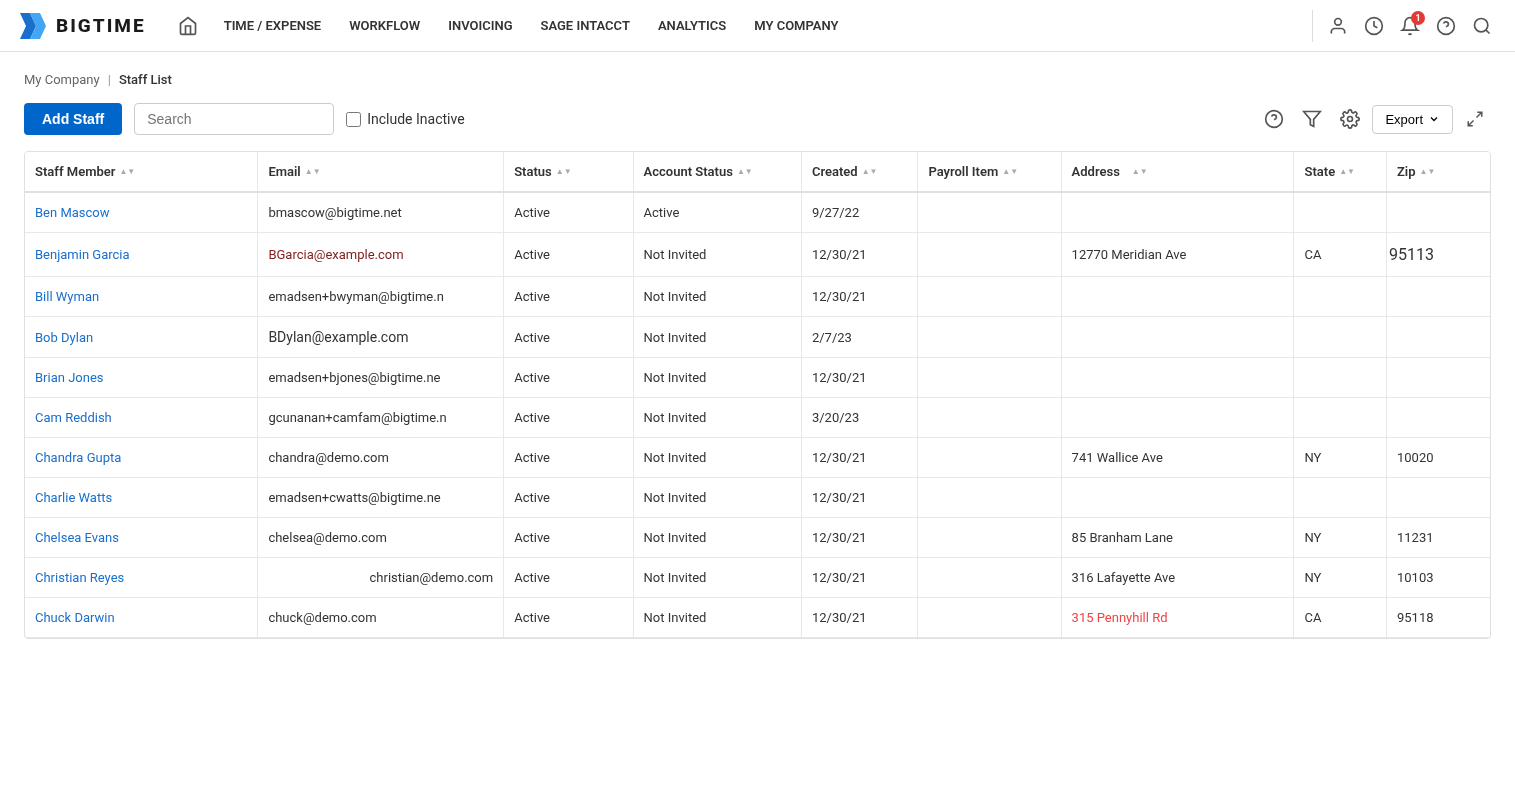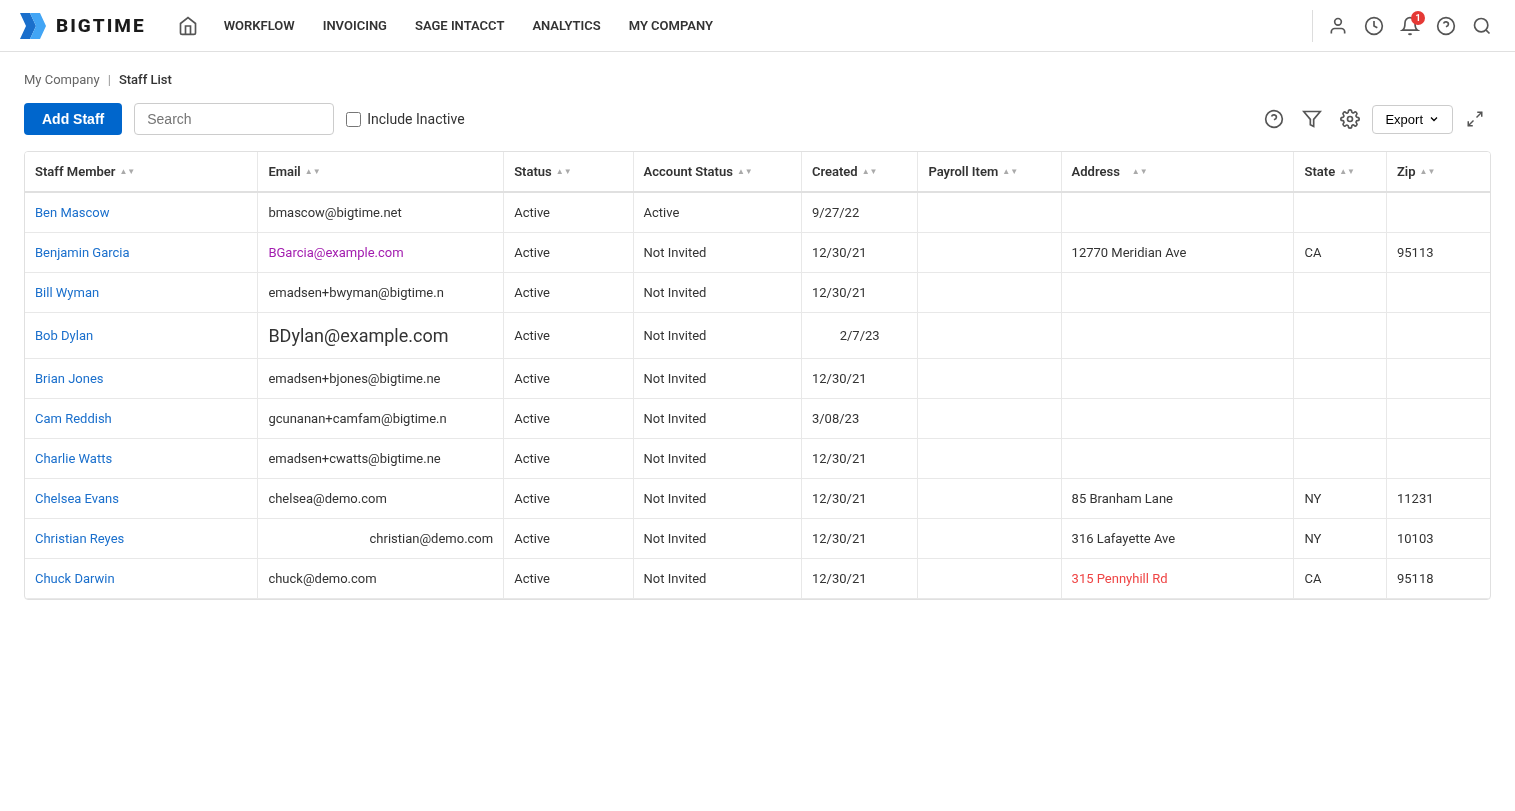--- a/index.html
+++ b/index.html
@@ -34,20 +34,21 @@
   </div>
 
   <div style="padding:0 12px;height:52px;display:flex;align-items:center;cursor:pointer;color:#555;">
     <svg width="20" height="20" viewBox="0 0 24 24" fill="none" stroke="currentColor" stroke-width="2">
       <path d="M3 9l9-7 9 7v11a2 2 0 0 1-2 2H5a2 2 0 0 1-2-2z"></path>
       <polyline points="9 22 9 12 15 12 15 22"></polyline>
     </svg>
   </div>
 
   <div style="display:flex;align-items:center;flex:1;">
+    <div style="padding:0 14px;height:52px;display:flex;align-items:center;font-size:13px;font-weight:600;color:#333;cursor:pointer;white-space:nowrap;">TIME / EXPENSE</div>
     <div style="padding:0 14px;height:52px;display:flex;align-items:center;font-size:13px;font-weight:600;color:#333;cursor:pointer;white-space:nowrap;">WORKFLOW</div>
     <div style="padding:0 14px;height:52px;display:flex;align-items:center;font-size:13px;font-weight:600;color:#333;cursor:pointer;white-space:nowrap;">INVOICING</div>
     <div style="padding:0 14px;height:52px;display:flex;align-items:center;font-size:13px;font-weight:600;color:#333;cursor:pointer;white-space:nowrap;">SAGE INTACCT</div>
     <div style="padding:0 14px;height:52px;display:flex;align-items:center;font-size:13px;font-weight:600;color:#333;cursor:pointer;white-space:nowrap;">ANALYTICS</div>
     <div style="padding:0 14px;height:52px;display:flex;align-items:center;font-size:13px;font-weight:600;color:#333;cursor:pointer;white-space:nowrap;">MY COMPANY</div>
   </div>
 
   <div style="width:1px;height:32px;background:#ddd;margin:0 8px;"></div>
 
   <div style="display:flex;align-items:center;gap:2px;">
@@ -206,46 +207,46 @@
               <td style="padding: 12px 10px; font-size: 13px; color: rgb(51, 51, 51); border-right: 1px solid rgb(232, 232, 232);">Active</td>
               <td style="padding: 12px 10px; font-size: 13px; color: rgb(51, 51, 51); border-right: 1px solid rgb(232, 232, 232);">Active</td>
               <td style="padding: 12px 10px; font-size: 13px; color: rgb(51, 51, 51); border-right: 1px solid rgb(232, 232, 232);">9/27/22</td>
               <td style="padding: 12px 10px; font-size: 13px; color: rgb(51, 51, 51); border-right: 1px solid rgb(232, 232, 232);"></td>
               <td style="padding: 12px 10px; font-size: 13px; color: rgb(51, 51, 51); border-right: 1px solid rgb(232, 232, 232);"></td>
               <td style="padding: 12px 10px; font-size: 13px; color: rgb(51, 51, 51); border-right: 1px solid rgb(232, 232, 232);"></td>
               <td style="padding: 12px 10px; font-size: 13px; color: rgb(51, 51, 51);"></td>
             </tr>
             <tr style="border-bottom: 1px solid rgb(232, 232, 232); cursor: default;">
               <td style="padding: 12px 10px; font-size: 13px; color: rgb(51, 51, 51); border-right: 1px solid rgb(232, 232, 232);"><a style="color: rgb(26, 111, 204); cursor: pointer; text-decoration: none;">Benjamin Garcia</a></td>
-              <td style="padding: 12px 10px; font-size: 13px; color: #a21caf; border-right: 1px solid rgb(232, 232, 232); max-width: 190px; overflow: hidden; text-overflow: ellipsis; white-space: nowrap;">BGarcia@example.com</td>
+              <td style="padding: 12px 10px; font-size: 13px; color: #7f1d1d; border-right: 1px solid rgb(232, 232, 232); max-width: 190px; overflow: hidden; text-overflow: ellipsis; white-space: nowrap;">BGarcia@example.com</td>
               <td style="padding: 12px 10px; font-size: 13px; color: rgb(51, 51, 51); border-right: 1px solid rgb(232, 232, 232);">Active</td>
               <td style="padding: 12px 10px; font-size: 13px; color: rgb(51, 51, 51); border-right: 1px solid rgb(232, 232, 232);">Not Invited</td>
               <td style="padding: 12px 10px; font-size: 13px; color: rgb(51, 51, 51); border-right: 1px solid rgb(232, 232, 232);">12/30/21</td>
               <td style="padding: 12px 10px; font-size: 13px; color: rgb(51, 51, 51); border-right: 1px solid rgb(232, 232, 232);"></td>
               <td style="padding: 12px 10px; font-size: 13px; color: rgb(51, 51, 51); border-right: 1px solid rgb(232, 232, 232);">12770 Meridian Ave</td>
               <td style="padding: 12px 10px; font-size: 13px; color: rgb(51, 51, 51); border-right: 1px solid rgb(232, 232, 232);">CA</td>
-              <td style="padding: 12px 10px; font-size: 13px; color: rgb(51, 51, 51);">95113</td>
+              <td style="padding: 12px 2px; font-size: 16px; color: rgb(51, 51, 51);">95113</td>
             </tr>
             <tr style="border-bottom: 1px solid rgb(232, 232, 232); cursor: default;">
               <td style="padding: 12px 10px; font-size: 13px; color: rgb(51, 51, 51); border-right: 1px solid rgb(232, 232, 232);"><a style="color: rgb(26, 111, 204); cursor: pointer; text-decoration: none;">Bill Wyman</a></td>
               <td style="padding: 12px 10px; font-size: 13px; color: rgb(51, 51, 51); border-right: 1px solid rgb(232, 232, 232); max-width: 190px; overflow: hidden; text-overflow: ellipsis; white-space: nowrap;">emadsen+bwyman@bigtime.n</td>
               <td style="padding: 12px 10px; font-size: 13px; color: rgb(51, 51, 51); border-right: 1px solid rgb(232, 232, 232);">Active</td>
               <td style="padding: 12px 10px; font-size: 13px; color: rgb(51, 51, 51); border-right: 1px solid rgb(232, 232, 232);">Not Invited</td>
               <td style="padding: 12px 10px; font-size: 13px; color: rgb(51, 51, 51); border-right: 1px solid rgb(232, 232, 232);">12/30/21</td>
               <td style="padding: 12px 10px; font-size: 13px; color: rgb(51, 51, 51); border-right: 1px solid rgb(232, 232, 232);"></td>
               <td style="padding: 12px 10px; font-size: 13px; color: rgb(51, 51, 51); border-right: 1px solid rgb(232, 232, 232);"></td>
               <td style="padding: 12px 10px; font-size: 13px; color: rgb(51, 51, 51); border-right: 1px solid rgb(232, 232, 232);"></td>
               <td style="padding: 12px 10px; font-size: 13px; color: rgb(51, 51, 51);"></td>
             </tr>
             <tr style="border-bottom: 1px solid rgb(232, 232, 232); cursor: default;">
               <td style="padding: 12px 10px; font-size: 13px; color: rgb(51, 51, 51); border-right: 1px solid rgb(232, 232, 232);"><a style="color: rgb(26, 111, 204); cursor: pointer; text-decoration: none;">Bob Dylan</a></td>
-              <td style="padding: 12px 10px; font-size: 18px; color: rgb(51, 51, 51); border-right: 1px solid rgb(232, 232, 232); max-width: 190px; overflow: hidden; text-overflow: ellipsis; white-space: nowrap;">BDylan@example.com</td>
-              <td style="padding: 12px 10px; font-size: 13px; color: rgb(51, 51, 51); border-right: 1px solid rgb(232, 232, 232);">Active</td>
-              <td style="padding: 12px 10px; font-size: 13px; color: rgb(51, 51, 51); border-right: 1px solid rgb(232, 232, 232);">Not Invited</td>
-              <td style="padding: 12px 10px; font-size: 13px; color: rgb(51, 51, 51); border-right: 1px solid rgb(232, 232, 232); text-align: center;">2/7/23</td>
+              <td style="padding: 12px 10px; font-size: 14px; color: rgb(51, 51, 51); border-right: 1px solid rgb(232, 232, 232); max-width: 190px; overflow: hidden; text-overflow: ellipsis; white-space: nowrap;">BDylan@example.com</td>
+              <td style="padding: 12px 10px; font-size: 13px; color: rgb(51, 51, 51); border-right: 1px solid rgb(232, 232, 232);">Active</td>
+              <td style="padding: 12px 10px; font-size: 13px; color: rgb(51, 51, 51); border-right: 1px solid rgb(232, 232, 232);">Not Invited</td>
+              <td style="padding: 12px 10px; font-size: 13px; color: rgb(51, 51, 51); border-right: 1px solid rgb(232, 232, 232);">2/7/23</td>
               <td style="padding: 12px 10px; font-size: 13px; color: rgb(51, 51, 51); border-right: 1px solid rgb(232, 232, 232);"></td>
               <td style="padding: 12px 10px; font-size: 13px; color: rgb(51, 51, 51); border-right: 1px solid rgb(232, 232, 232);"></td>
               <td style="padding: 12px 10px; font-size: 13px; color: rgb(51, 51, 51); border-right: 1px solid rgb(232, 232, 232);"></td>
               <td style="padding: 12px 10px; font-size: 13px; color: rgb(51, 51, 51);"></td>
             </tr>
             <tr style="border-bottom: 1px solid rgb(232, 232, 232); cursor: default;">
               <td style="padding: 12px 10px; font-size: 13px; color: rgb(51, 51, 51); border-right: 1px solid rgb(232, 232, 232);"><a style="color: rgb(26, 111, 204); cursor: pointer; text-decoration: none;">Brian Jones</a></td>
               <td style="padding: 12px 10px; font-size: 13px; color: rgb(51, 51, 51); border-right: 1px solid rgb(232, 232, 232); max-width: 190px; overflow: hidden; text-overflow: ellipsis; white-space: nowrap;">emadsen+bjones@bigtime.ne</td>
               <td style="padding: 12px 10px; font-size: 13px; color: rgb(51, 51, 51); border-right: 1px solid rgb(232, 232, 232);">Active</td>
               <td style="padding: 12px 10px; font-size: 13px; color: rgb(51, 51, 51); border-right: 1px solid rgb(232, 232, 232);">Not Invited</td>
@@ -253,25 +254,36 @@
               <td style="padding: 12px 10px; font-size: 13px; color: rgb(51, 51, 51); border-right: 1px solid rgb(232, 232, 232);"></td>
               <td style="padding: 12px 10px; font-size: 13px; color: rgb(51, 51, 51); border-right: 1px solid rgb(232, 232, 232);"></td>
               <td style="padding: 12px 10px; font-size: 13px; color: rgb(51, 51, 51); border-right: 1px solid rgb(232, 232, 232);"></td>
               <td style="padding: 12px 10px; font-size: 13px; color: rgb(51, 51, 51);"></td>
             </tr>
             <tr style="border-bottom: 1px solid rgb(232, 232, 232); cursor: default;">
               <td style="padding: 12px 10px; font-size: 13px; color: rgb(51, 51, 51); border-right: 1px solid rgb(232, 232, 232);"><a style="color: rgb(26, 111, 204); cursor: pointer; text-decoration: none;">Cam Reddish</a></td>
               <td style="padding: 12px 10px; font-size: 13px; color: rgb(51, 51, 51); border-right: 1px solid rgb(232, 232, 232); max-width: 190px; overflow: hidden; text-overflow: ellipsis; white-space: nowrap;">gcunanan+camfam@bigtime.n</td>
               <td style="padding: 12px 10px; font-size: 13px; color: rgb(51, 51, 51); border-right: 1px solid rgb(232, 232, 232);">Active</td>
               <td style="padding: 12px 10px; font-size: 13px; color: rgb(51, 51, 51); border-right: 1px solid rgb(232, 232, 232);">Not Invited</td>
-              <td style="padding: 12px 10px; font-size: 13px; color: rgb(51, 51, 51); border-right: 1px solid rgb(232, 232, 232);">3/08/23</td>
-              <td style="padding: 12px 10px; font-size: 13px; color: rgb(51, 51, 51); border-right: 1px solid rgb(232, 232, 232);"></td>
-              <td style="padding: 12px 10px; font-size: 13px; color: rgb(51, 51, 51); border-right: 1px solid rgb(232, 232, 232);"></td>
-              <td style="padding: 12px 10px; font-size: 13px; color: rgb(51, 51, 51); border-right: 1px solid rgb(232, 232, 232);"></td>
-              <td style="padding: 12px 10px; font-size: 13px; color: rgb(51, 51, 51);"></td>
+              <td style="padding: 12px 10px; font-size: 13px; color: rgb(51, 51, 51); border-right: 1px solid rgb(232, 232, 232);">3/20/23</td>
+              <td style="padding: 12px 10px; font-size: 13px; color: rgb(51, 51, 51); border-right: 1px solid rgb(232, 232, 232);"></td>
+              <td style="padding: 12px 10px; font-size: 13px; color: rgb(51, 51, 51); border-right: 1px solid rgb(232, 232, 232);"></td>
+              <td style="padding: 12px 10px; font-size: 13px; color: rgb(51, 51, 51); border-right: 1px solid rgb(232, 232, 232);"></td>
+              <td style="padding: 12px 10px; font-size: 13px; color: rgb(51, 51, 51);"></td>
+            </tr>
+            <tr style="border-bottom: 1px solid rgb(232, 232, 232); cursor: default;">
+              <td style="padding: 12px 10px; font-size: 13px; color: rgb(51, 51, 51); border-right: 1px solid rgb(232, 232, 232);"><a style="color: rgb(26, 111, 204); cursor: pointer; text-decoration: none;">Chandra Gupta</a></td>
+              <td style="padding: 12px 10px; font-size: 13px; color: rgb(51, 51, 51); border-right: 1px solid rgb(232, 232, 232); max-width: 190px; overflow: hidden; text-overflow: ellipsis; white-space: nowrap;">chandra@demo.com</td>
+              <td style="padding: 12px 10px; font-size: 13px; color: rgb(51, 51, 51); border-right: 1px solid rgb(232, 232, 232);">Active</td>
+              <td style="padding: 12px 10px; font-size: 13px; color: rgb(51, 51, 51); border-right: 1px solid rgb(232, 232, 232);">Not Invited</td>
+              <td style="padding: 12px 10px; font-size: 13px; color: rgb(51, 51, 51); border-right: 1px solid rgb(232, 232, 232);">12/30/21</td>
+              <td style="padding: 12px 10px; font-size: 13px; color: rgb(51, 51, 51); border-right: 1px solid rgb(232, 232, 232);"></td>
+              <td style="padding: 12px 10px; font-size: 13px; color: rgb(51, 51, 51); border-right: 1px solid rgb(232, 232, 232);">741 Wallice Ave</td>
+              <td style="padding: 12px 10px; font-size: 13px; color: rgb(51, 51, 51); border-right: 1px solid rgb(232, 232, 232);">NY</td>
+              <td style="padding: 12px 10px; font-size: 13px; color: rgb(51, 51, 51);">10020</td>
             </tr>
             <tr style="border-bottom: 1px solid rgb(232, 232, 232); cursor: default;">
               <td style="padding: 12px 10px; font-size: 13px; color: rgb(51, 51, 51); border-right: 1px solid rgb(232, 232, 232);"><a style="color: rgb(26, 111, 204); cursor: pointer; text-decoration: none;">Charlie Watts</a></td>
               <td style="padding: 12px 10px; font-size: 13px; color: rgb(51, 51, 51); border-right: 1px solid rgb(232, 232, 232); max-width: 190px; overflow: hidden; text-overflow: ellipsis; white-space: nowrap;">emadsen+cwatts@bigtime.ne</td>
               <td style="padding: 12px 10px; font-size: 13px; color: rgb(51, 51, 51); border-right: 1px solid rgb(232, 232, 232);">Active</td>
               <td style="padding: 12px 10px; font-size: 13px; color: rgb(51, 51, 51); border-right: 1px solid rgb(232, 232, 232);">Not Invited</td>
               <td style="padding: 12px 10px; font-size: 13px; color: rgb(51, 51, 51); border-right: 1px solid rgb(232, 232, 232);">12/30/21</td>
               <td style="padding: 12px 10px; font-size: 13px; color: rgb(51, 51, 51); border-right: 1px solid rgb(232, 232, 232);"></td>
               <td style="padding: 12px 10px; font-size: 13px; color: rgb(51, 51, 51); border-right: 1px solid rgb(232, 232, 232);"></td>
               <td style="padding: 12px 10px; font-size: 13px; color: rgb(51, 51, 51); border-right: 1px solid rgb(232, 232, 232);"></td>

